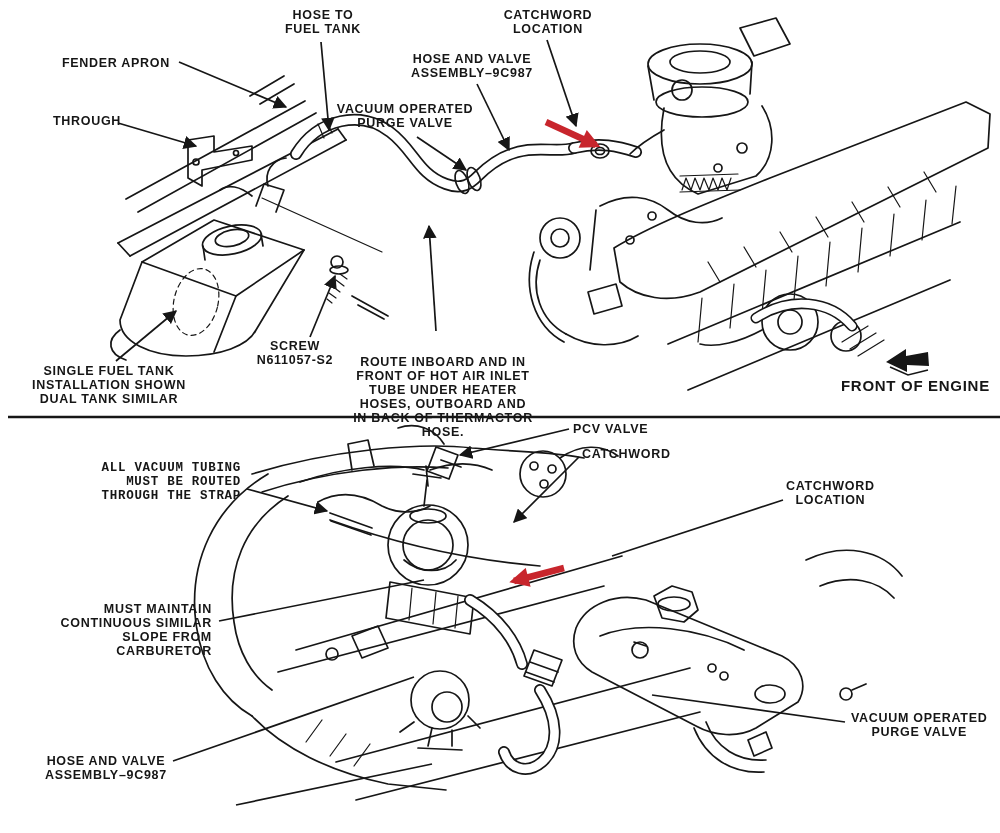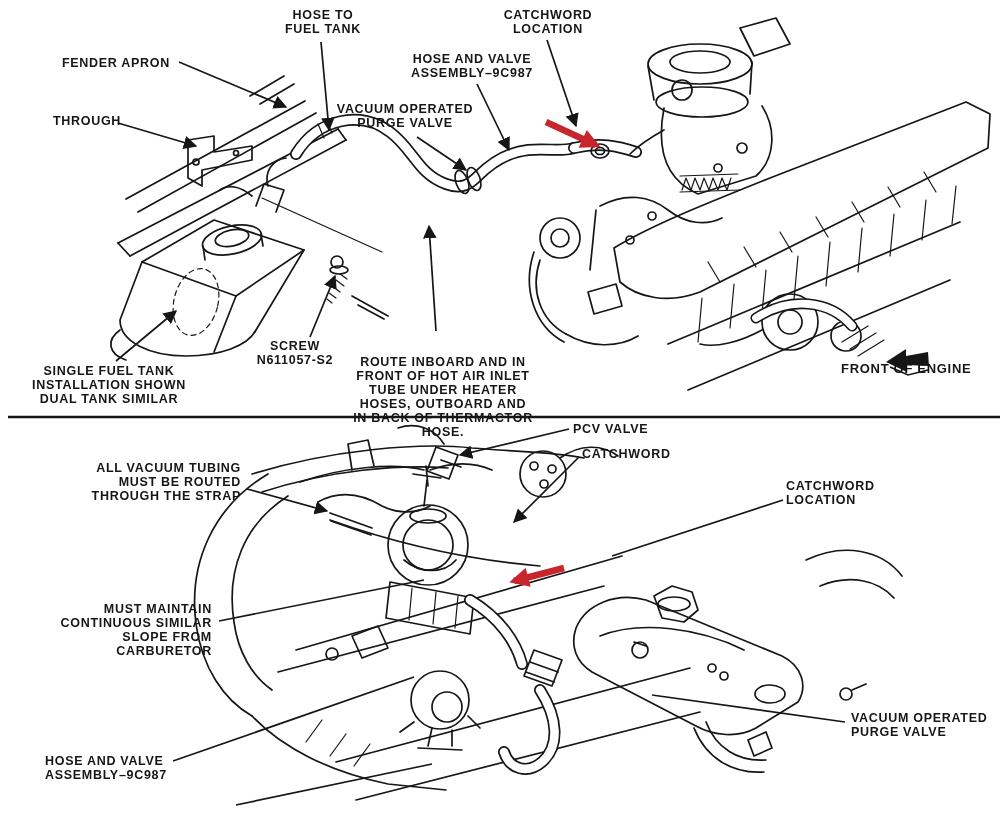--- a/index.html
+++ b/index.html
@@ -17,37 +17,37 @@
   .art .wht{stroke:var(--background);}
   .art .dash{stroke-dasharray:5 4;}
   .art .thin{stroke-width:1.2;}
   .leads line{stroke:var(--ink);stroke-width:1.7;}
   .red-line{stroke:var(--highlight-red);stroke-width:6.5;stroke-linecap:butt;fill:none;}
   .mk{fill:var(--ink);}
   .mkr{fill:var(--highlight-red);}
   .divider{stroke:var(--ink);stroke-width:2.6;}
   .lbl{
     position:absolute;color:var(--ink);font-size:12.5px;font-weight:bold;
-    line-height:14px;letter-spacing:0.7px;white-space:pre-line;
+    line-height:14px;letter-spacing:0.7px;white-space:pre-line;text-align:center;
   }
   .ctr{text-align:center;}
   .rgt{text-align:right;}
   #lbl-fender{left:62px;top:56px;}
   #lbl-bracket{left:53px;top:114px;}
   #lbl-hose-fuel{left:272px;top:8px;width:102px;}
   #lbl-catchword-top{left:492px;top:8px;width:112px;}
   #lbl-hose-valve-top{left:408px;top:52px;width:128px;}
   #lbl-purge-top{left:336px;top:102px;width:138px;}
   #lbl-screw{left:252px;top:339px;width:86px;text-align:center;}
   #lbl-single{left:28px;top:364px;width:162px;}
   #lbl-route{left:330px;top:335px;width:226px;margin-top:20px;}
-  #lbl-front{left:841px;top:362px;font-size:13px;}
+  #lbl-front{left:841px;top:379px;font-size:15px;}
   #lbl-pcv{left:573px;top:422px;}
   #lbl-carb{left:582px;top:447px;}
-  #lbl-tubing{left:88px;top:461px;width:153px;}
+  #lbl-tubing{left:88px;top:461px;width:153px;font-family:Liberation Mono, monospace;}
   #lbl-catchword-bot{left:786px;top:479px;}
   #lbl-downhill{left:26px;top:602px;width:186px;}
   #lbl-hose-valve-bot{left:45px;top:754px;}
   #lbl-egr{left:147px;top:800px;margin-top:44px;}
   #lbl-purge-bot{left:851px;top:711px;}
 </style>
 </head>
 <body>
 
 <div class="stage">

